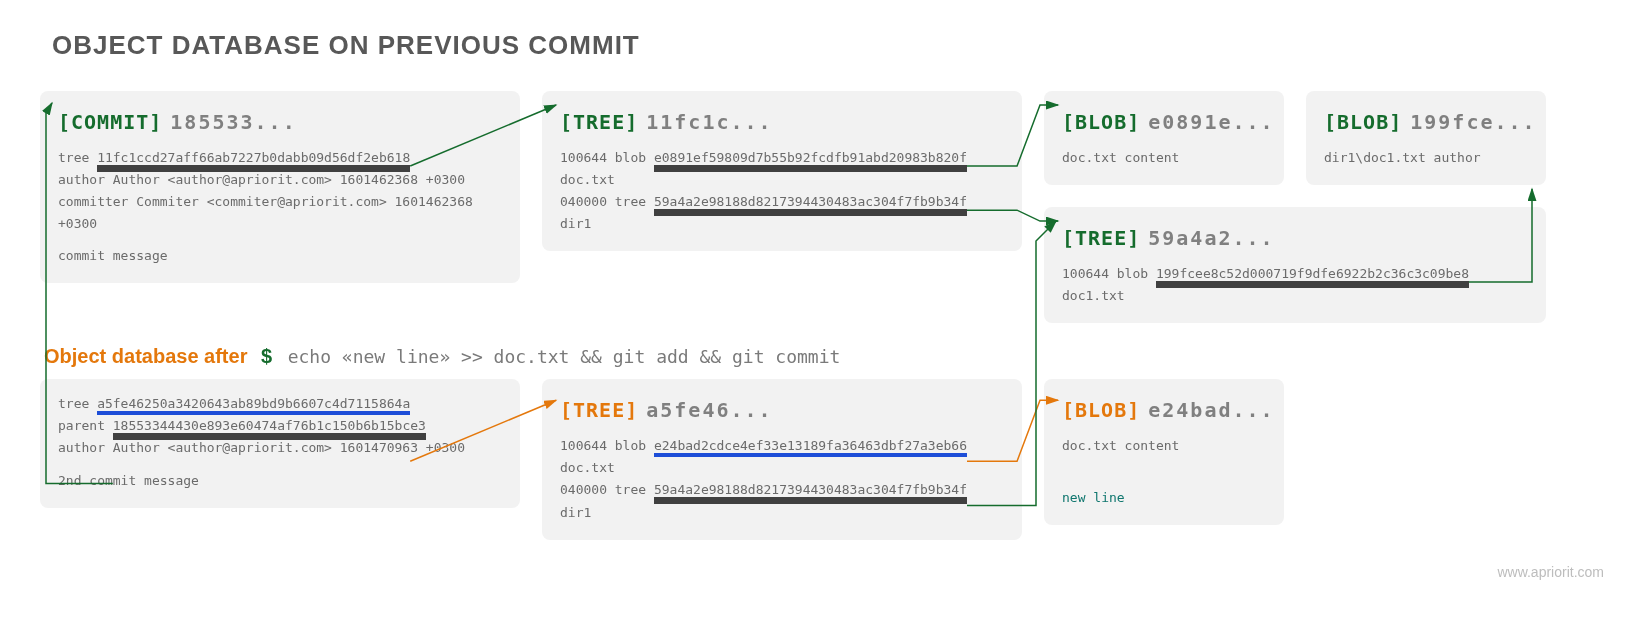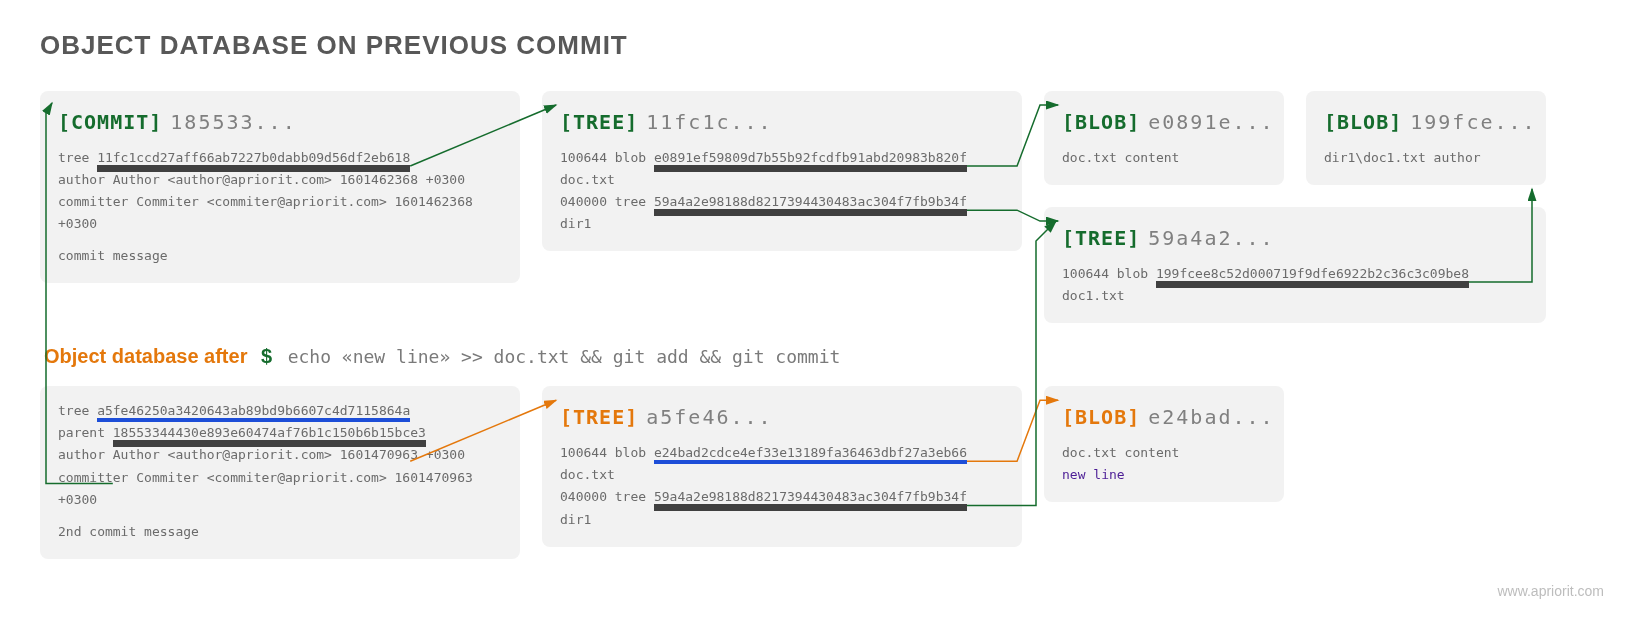--- a/index.html
+++ b/index.html
@@ -10,21 +10,21 @@
     background: #fff;
     color: #585858;
     width: 1642px;
     position: relative;
   }
   h1 {
     font-size: 26px;
     font-weight: 700;
     letter-spacing: 1px;
     color: #585858;
-    margin: 0 0 30px 0;
+    margin: 0 0 30px 12px;
     font-family: "Segoe UI", "Arial Narrow", Arial, sans-serif;
     text-transform: uppercase;
   }
   .stage { position: relative; }
   .row {
     display: flex;
     gap: 22px;
     align-items: flex-start;
     margin-bottom: 22px;
   }
@@ -44,30 +44,30 @@
   .card-blob2  { width: 240px; }
   .card-tree2  { width: 502px; }
   .card .hdr {
     font-size: 20px;
     font-weight: 700;
     letter-spacing: 1px;
     margin-bottom: 8px;
   }
   .hdr-green { color: #156c2d; }
   .hdr-orange{ color: #e4780c; }
-  .hdr .hash { color:#808080; font-weight:400; letter-spacing:2px; margin-left:8px;}
+  .hdr .hash { color:#808080; font-weight:700; letter-spacing:2px; margin-left:8px;}
   .u-g { border-bottom: 7px solid #404040; color:#6b6b6b; }
   .u-o { border-bottom: 4px solid #1d4ed8; color:#6b6b6b; }
-  .new-line { color:#4c1d95; }
+  .new-line { color:#0f766e;margin-top:30px; }
   .interline {
     font-family: "Segoe UI","Helvetica Neue",Arial,sans-serif;
     font-size: 20px;
     font-weight:700;
     color:#e4780c;
-    margin: 14px 0 18px 4px;
+    margin: 14px 0 11px 4px;
   }
   .interline .cmd {
     font-family: "Consolas","Menlo",monospace;
     font-size: 18px;
     font-weight: 400;
     color:#7a7a7a;
     margin-left: 6px;
   }
   .interline .dollar { color:#156c2d; font-weight:700; margin: 0 4px 0 8px; }
   .watermark {
@@ -144,21 +144,20 @@
     <span class="dollar">$</span>
     <span class="cmd">echo «new line» &gt;&gt; doc.txt &amp;&amp; git add &amp;&amp; git commit</span>
   </div>
 
   <div class="row">
 
     <div class="card card-wide" id="c-commit2">
       <div><span>tree </span><span class="u-o">a5fe46250a3420643ab89bd9b6607c4d7115864a</span></div>
       <div><span>parent </span><span class="u-g">18553344430e893e60474af76b1c150b6b15bce3</span></div>
       <div>author Author &lt;author@apriorit.com&gt; 1601470963 +0300</div>
-      <div>committer Commiter &lt;commiter@apriorit.com&gt; 1601470963 +0300</div>
       <div style="height:10px"></div>
       <div>2nd commit message</div>
     </div>
 
     <div class="card card-wide" id="c-tree3">
       <div class="hdr hdr-orange">
         <span>[TREE]</span><span class="hash">a5fe46...</span>
       </div>
       <div><span>100644 blob </span><span class="u-o">e24bad2cdce4ef33e13189fa36463dbf27a3eb66</span><span>  doc.txt</span></div>
       <div><span>040000 tree </span><span class="u-g">59a4a2e98188d8217394430483ac304f7fb9b34f</span><span>  dir1</span></div>

